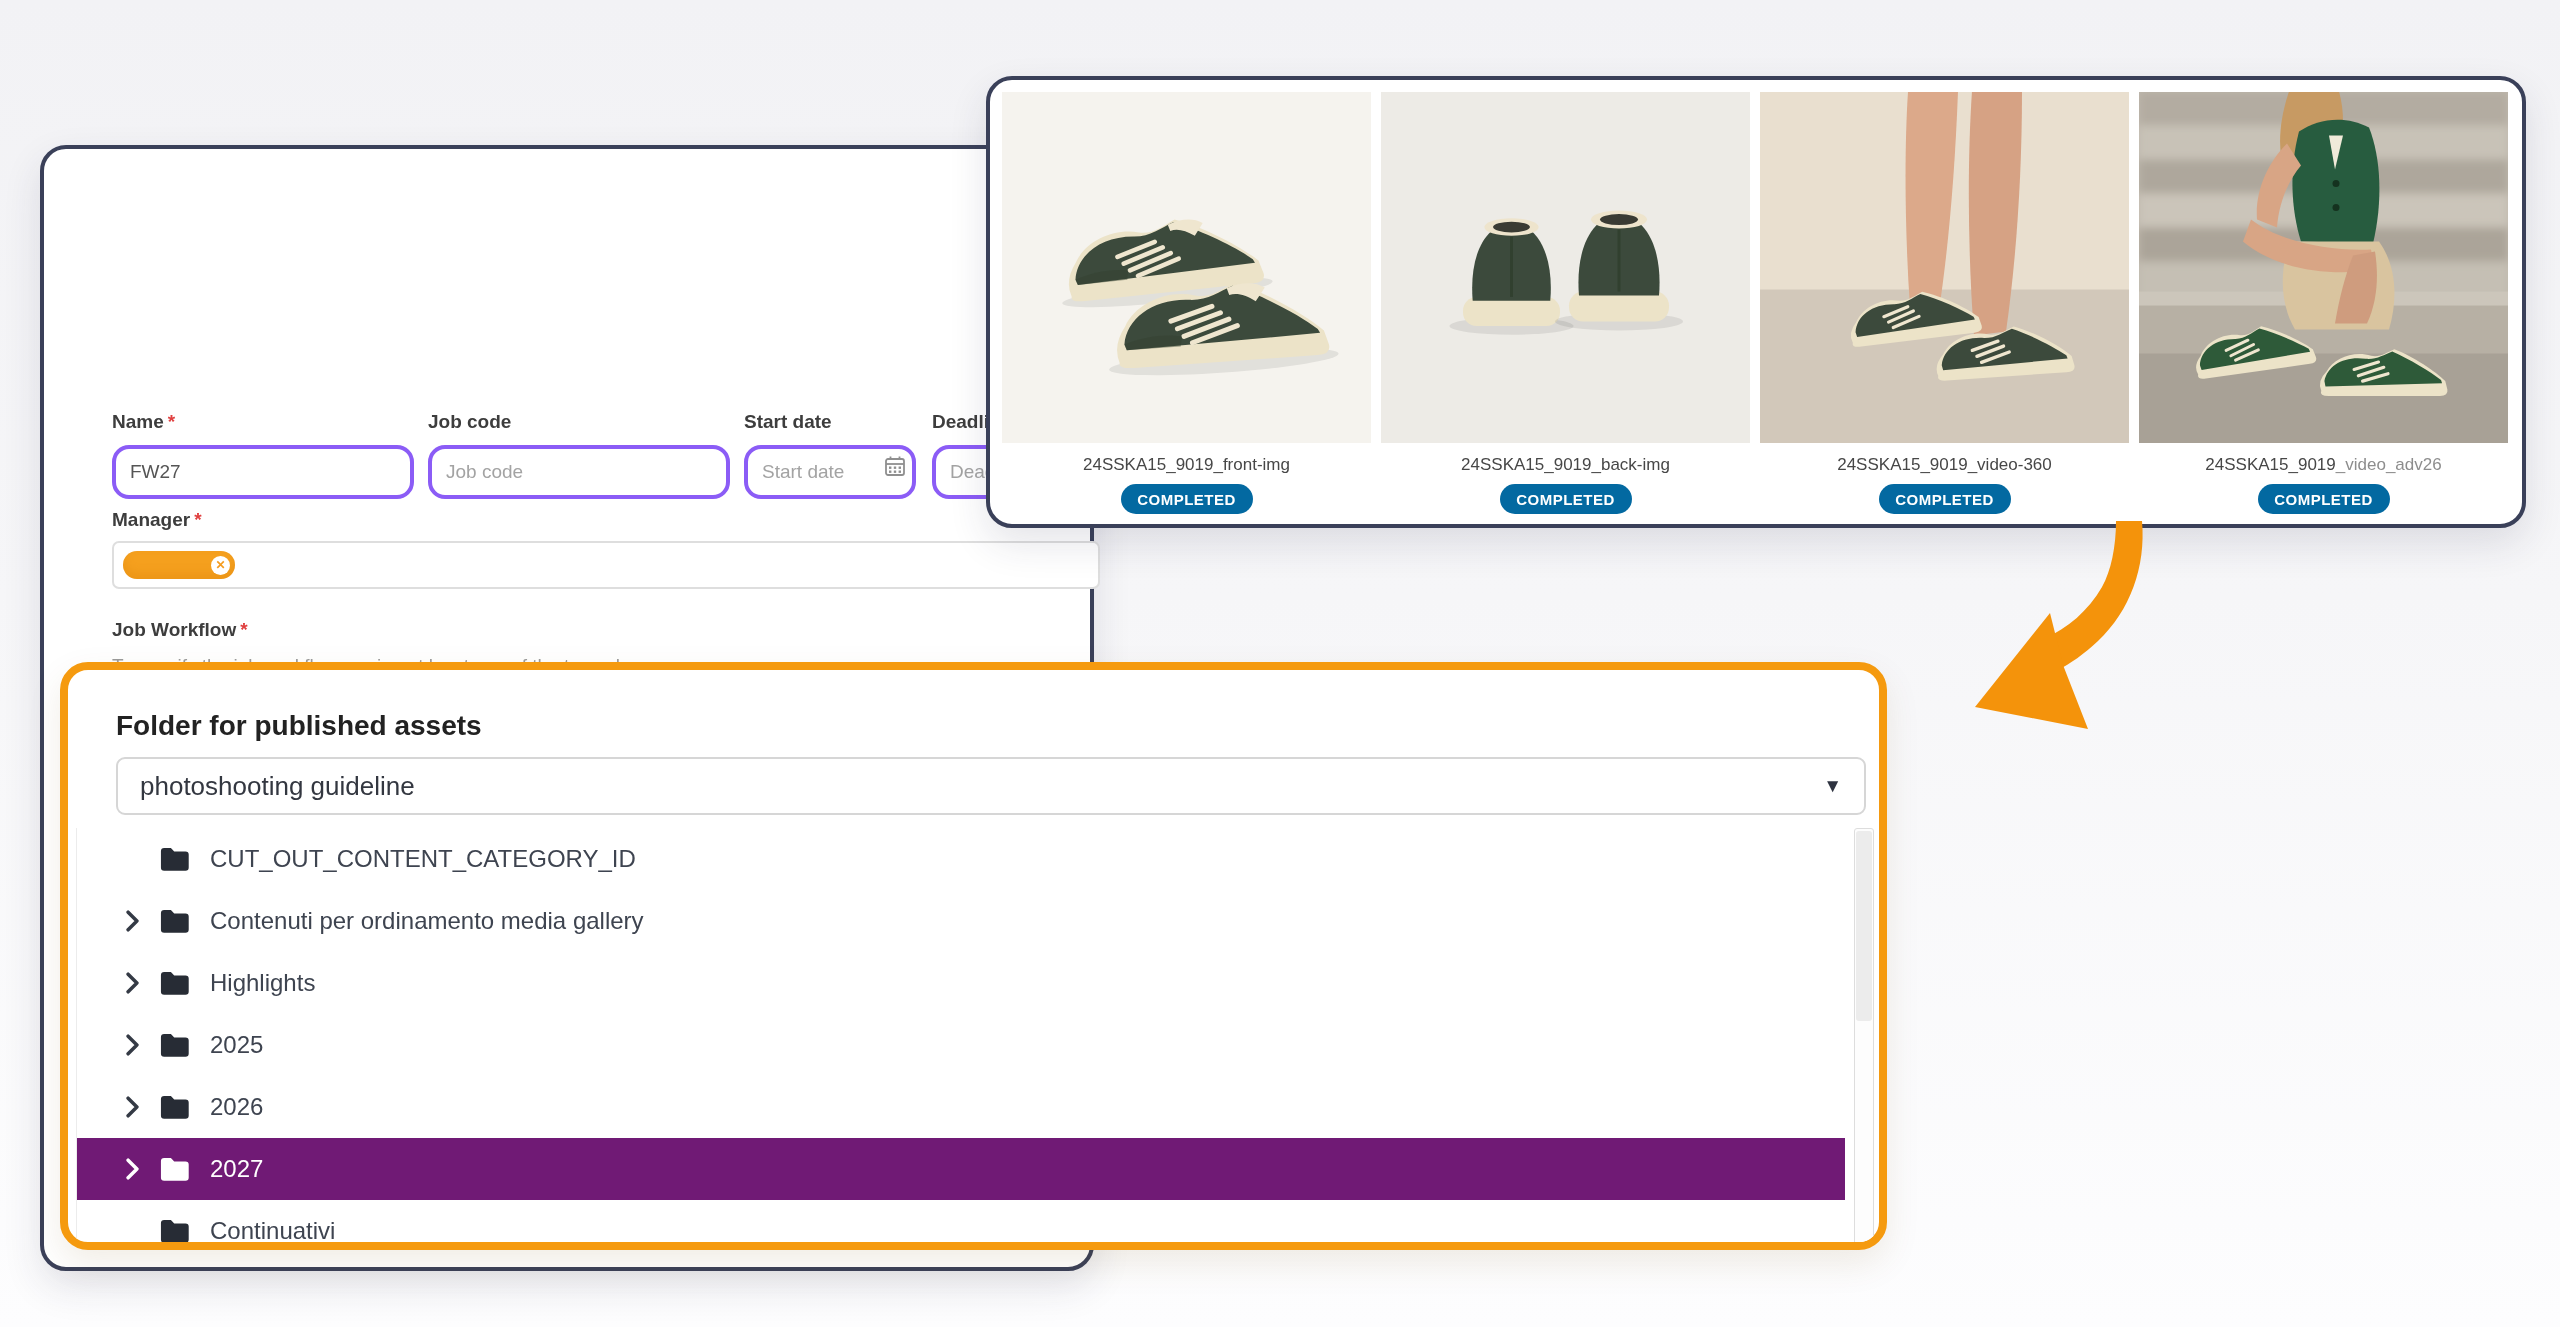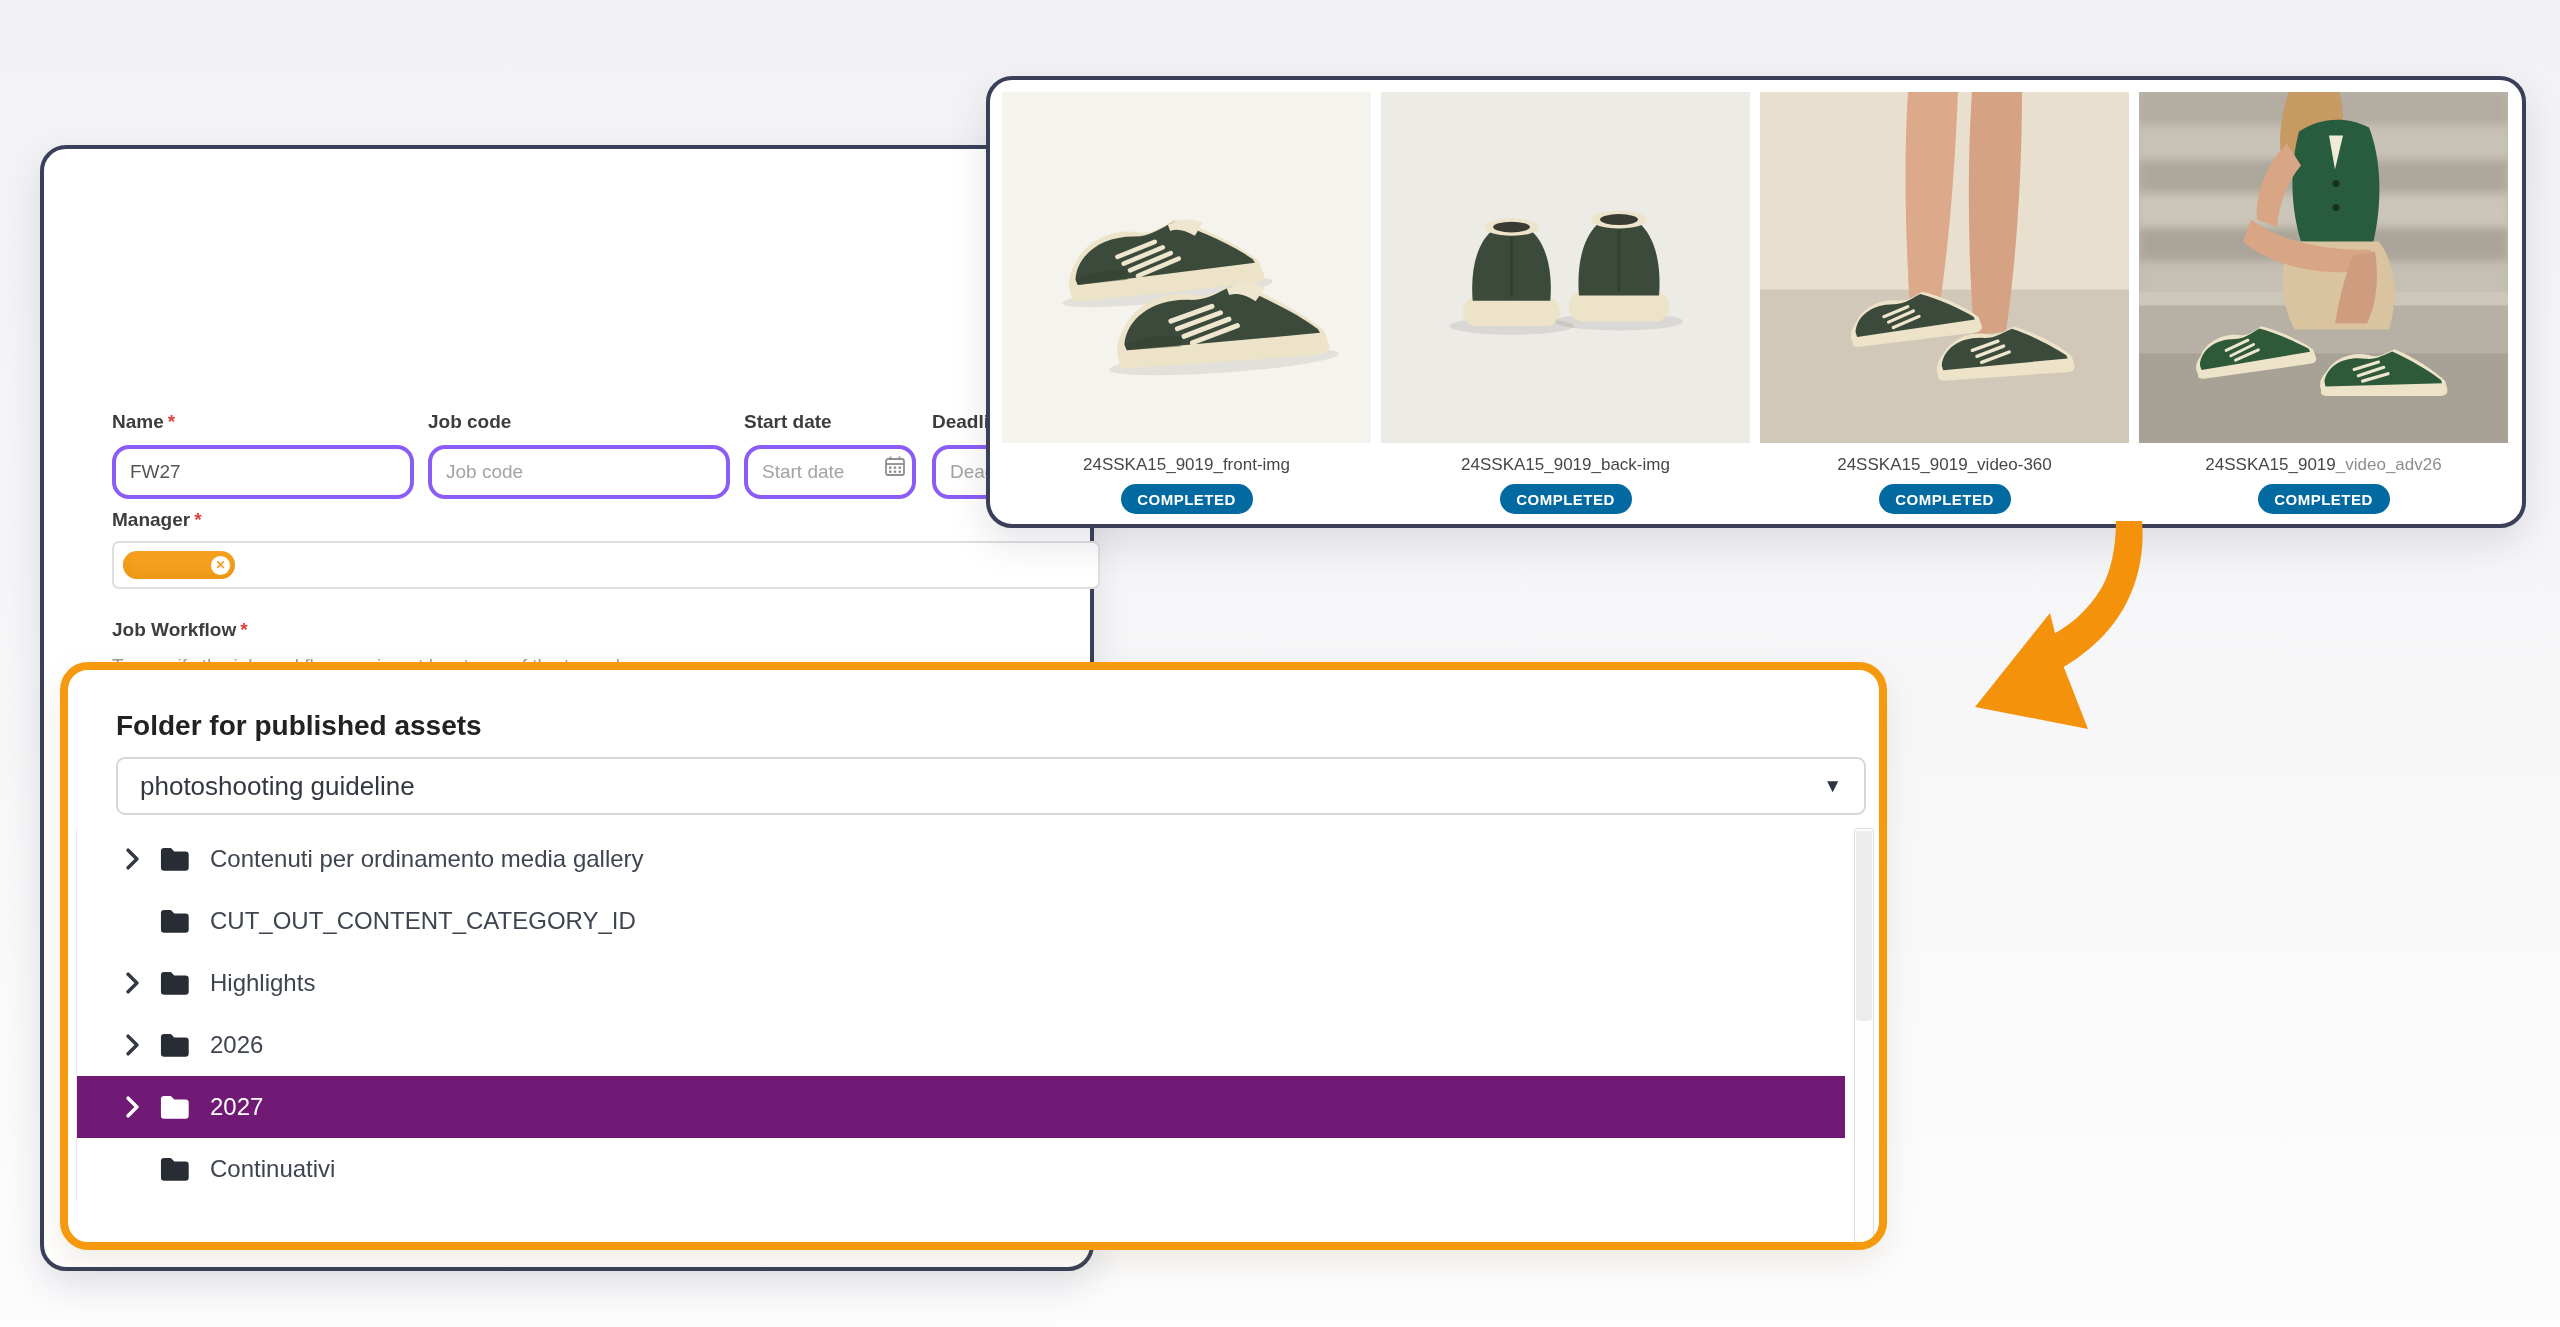--- a/index.html
+++ b/index.html
@@ -272,57 +272,70 @@
   <div class="fp-heading">Folder for published assets</div>
 
   <div class="fp-dropdown">
     <span>photoshooting guideline</span>
     <span class="fp-caret">▼</span>
   </div>
 
   <div class="tree">
 
     <div class="tree-row">
+      <span class="chev-spacer"></span>
+      <span class="fold">
+        <svg width="31" height="26" viewBox="0 0 24 20">
+            <path d="M1.5 4 a2.5 2.5 0 0 1 2.5 -2.5 h5.2 l2.6 2.6 h8.7 a2.5 2.5 0 0 1 2.5 2.5 v10 a2.5 2.5 0 0 1 -2.5 2.5 h-16.5 a2.5 2.5 0 0 1 -2.5 -2.5 Z" fill="currentColor"></path>
+          </svg>
+      </span>
+      <span>CUT_OUT_CONTENT_CATEGORY_ID</span>
+    </div>
+
+    <div class="tree-row">
       <span class="chev">
         <svg width="15" height="22" viewBox="0 0 12 20">
             <polyline points="2,2 10,10 2,18" fill="none" stroke="currentColor" stroke-width="3.2" stroke-linecap="round" stroke-linejoin="round"></polyline>
           </svg>
       </span>
       <span class="fold">
         <svg width="31" height="26" viewBox="0 0 24 20">
             <path d="M1.5 4 a2.5 2.5 0 0 1 2.5 -2.5 h5.2 l2.6 2.6 h8.7 a2.5 2.5 0 0 1 2.5 2.5 v10 a2.5 2.5 0 0 1 -2.5 2.5 h-16.5 a2.5 2.5 0 0 1 -2.5 -2.5 Z" fill="currentColor"></path>
           </svg>
       </span>
       <span>Contenuti per ordinamento media gallery</span>
     </div>
 
     <div class="tree-row">
-      <span class="chev-spacer"></span>
-      <span class="fold">
-        <svg width="31" height="26" viewBox="0 0 24 20">
-            <path d="M1.5 4 a2.5 2.5 0 0 1 2.5 -2.5 h5.2 l2.6 2.6 h8.7 a2.5 2.5 0 0 1 2.5 2.5 v10 a2.5 2.5 0 0 1 -2.5 2.5 h-16.5 a2.5 2.5 0 0 1 -2.5 -2.5 Z" fill="currentColor"></path>
-          </svg>
-      </span>
-      <span>CUT_OUT_CONTENT_CATEGORY_ID</span>
-    </div>
-
-    <div class="tree-row">
       <span class="chev">
         <svg width="15" height="22" viewBox="0 0 12 20">
             <polyline points="2,2 10,10 2,18" fill="none" stroke="currentColor" stroke-width="3.2" stroke-linecap="round" stroke-linejoin="round"></polyline>
           </svg>
       </span>
       <span class="fold">
         <svg width="31" height="26" viewBox="0 0 24 20">
             <path d="M1.5 4 a2.5 2.5 0 0 1 2.5 -2.5 h5.2 l2.6 2.6 h8.7 a2.5 2.5 0 0 1 2.5 2.5 v10 a2.5 2.5 0 0 1 -2.5 2.5 h-16.5 a2.5 2.5 0 0 1 -2.5 -2.5 Z" fill="currentColor"></path>
           </svg>
       </span>
       <span>Highlights</span>
     </div>
 
+    <div class="tree-row">
+      <span class="chev">
+        <svg width="15" height="22" viewBox="0 0 12 20">
+            <polyline points="2,2 10,10 2,18" fill="none" stroke="currentColor" stroke-width="3.2" stroke-linecap="round" stroke-linejoin="round"></polyline>
+          </svg>
+      </span>
+      <span class="fold">
+        <svg width="31" height="26" viewBox="0 0 24 20">
+            <path d="M1.5 4 a2.5 2.5 0 0 1 2.5 -2.5 h5.2 l2.6 2.6 h8.7 a2.5 2.5 0 0 1 2.5 2.5 v10 a2.5 2.5 0 0 1 -2.5 2.5 h-16.5 a2.5 2.5 0 0 1 -2.5 -2.5 Z" fill="currentColor"></path>
+          </svg>
+      </span>
+      <span>2025</span>
+    </div>
 
     <div class="tree-row">
       <span class="chev">
         <svg width="15" height="22" viewBox="0 0 12 20">
             <polyline points="2,2 10,10 2,18" fill="none" stroke="currentColor" stroke-width="3.2" stroke-linecap="round" stroke-linejoin="round"></polyline>
           </svg>
       </span>
       <span class="fold">
         <svg width="31" height="26" viewBox="0 0 24 20">
             <path d="M1.5 4 a2.5 2.5 0 0 1 2.5 -2.5 h5.2 l2.6 2.6 h8.7 a2.5 2.5 0 0 1 2.5 2.5 v10 a2.5 2.5 0 0 1 -2.5 2.5 h-16.5 a2.5 2.5 0 0 1 -2.5 -2.5 Z" fill="currentColor"></path>

